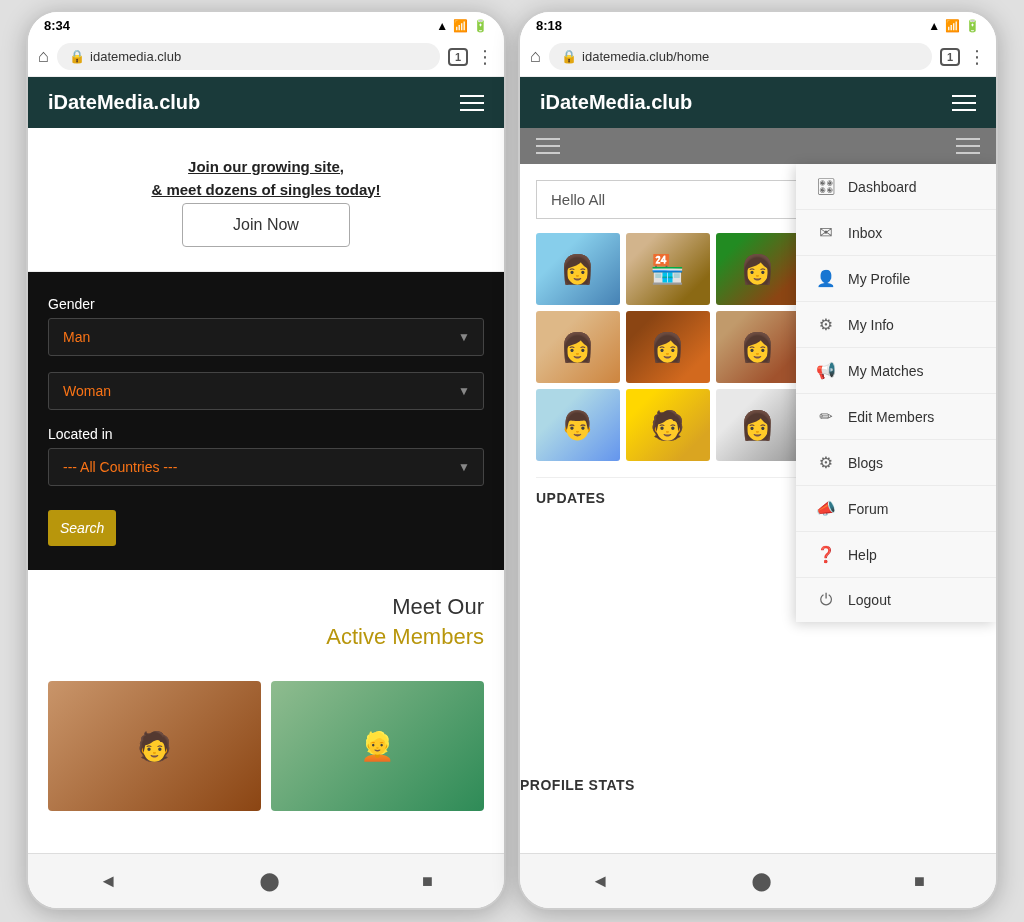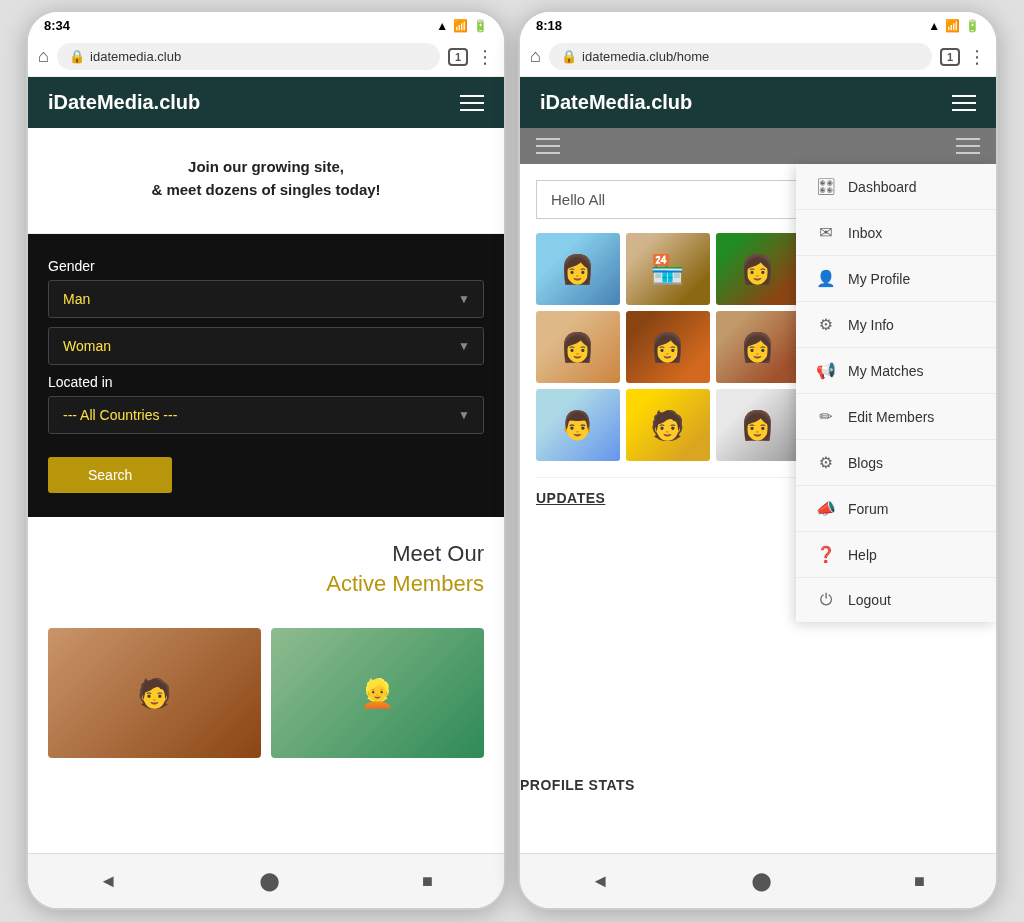--- a/index.html
+++ b/index.html
@@ -124,54 +124,55 @@
       text-align: center;
       padding: 28px 20px 24px;
       border-bottom: 1px solid #eee;
     }
 
     .hero-text {
       font-size: 15px;
       font-weight: 700;
       line-height: 1.5;
       color: #222;
-      margin-bottom: 8px;
+      margin-bottom: 2px;
+      text-decoration: underline;
     }
 
     .join-btn {
       border: 1.5px solid #aaa;
       background: #fff;
       padding: 12px 50px;
       font-size: 16px;
       border-radius: 4px;
       cursor: pointer;
       color: #333;
     }
 
     .search-section {
       background: #111;
       padding: 24px 20px;
     }
 
     .form-group {
-      margin-bottom: 9px;
+      margin-bottom: 16px;
     }
 
     .form-label {
       color: #fff;
       font-size: 14px;
       margin-bottom: 6px;
       display: block;
     }
 
     .form-select {
       width: 100%;
       background: #1a1a1a;
       border: 1px solid #444;
-      color: #fde047;
+      color: #f97316;
       padding: 10px 14px;
       font-size: 14px;
       border-radius: 3px;
       appearance: none;
       -webkit-appearance: none;
       cursor: pointer;
       display: flex;
       justify-content: space-between;
       align-items: center;
     }
@@ -187,25 +188,26 @@
       transform: translateY(-50%);
       color: #888;
       font-size: 12px;
       pointer-events: none;
     }
 
     .search-btn {
       background: #b8960c;
       color: #fff;
       border: none;
-      padding: 10px 40px;
+      padding: 10px 12px;
       font-size: 14px;
       border-radius: 3px;
       cursor: pointer;
-      margin-top: 14px;
+      margin-top: 8px;
+      font-style: italic;
     }
 
     .members-section {
       background: #fff;
       padding: 24px 20px;
       text-align: right;
     }
 
     .members-title {
       font-size: 22px;
@@ -322,21 +324,20 @@
     .photo-cell-9 { background: linear-gradient(135deg, #e8e8e8 30%, #999 100%); }
 
     .updates-label {
       font-size: 14px;
       font-weight: 700;
       color: #333;
       letter-spacing: 0.5px;
       border-top: 1px solid #eee;
       padding-top: 12px;
       width: calc(100% - 180px);
-      text-decoration: underline;
     }
 
     .profile-stats-label {
       font-size: 14px;
       font-weight: 700;
       color: #333;
       letter-spacing: 0.5px;
       position: absolute;
       bottom: 60px;
       left: 0;
@@ -418,20 +419,21 @@
     </div>
   </div>
 
   <div class="phone-content">
 
     <div class="hero-section">
       <div class="hero-text">
         <div>Join our growing site,</div>
         <div>&amp; meet dozens of singles today!</div>
       </div>
+      <button class="join-btn">Join Now</button>
     </div>
 
     <div class="search-section">
       <div class="form-group">
         <label class="form-label">Gender</label>
         <div class="select-wrapper">
           <div class="form-select">
             <span>Man</span>
           </div>
           <span class="select-arrow">▼</span>

